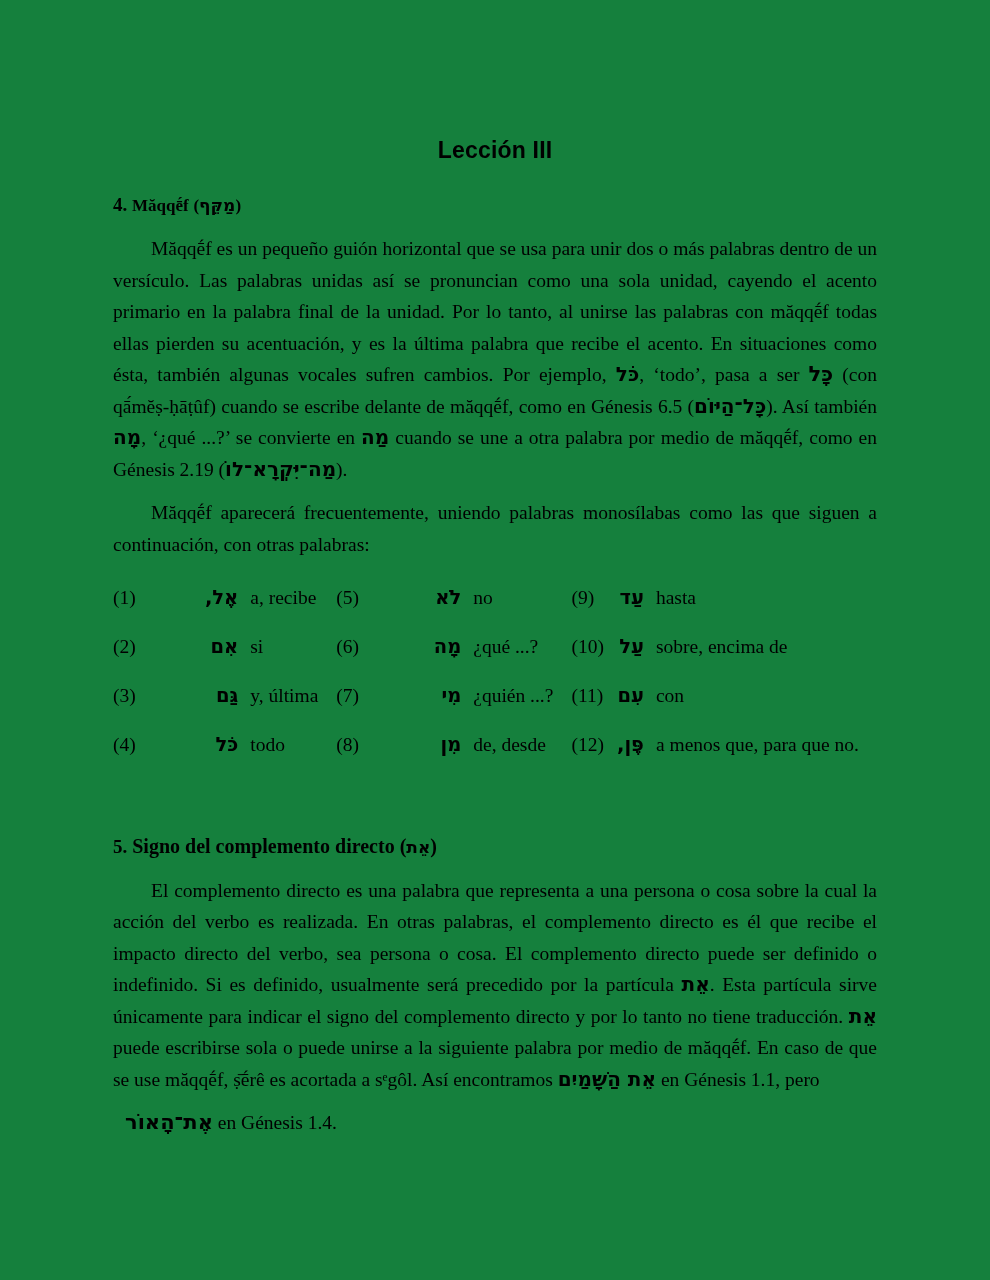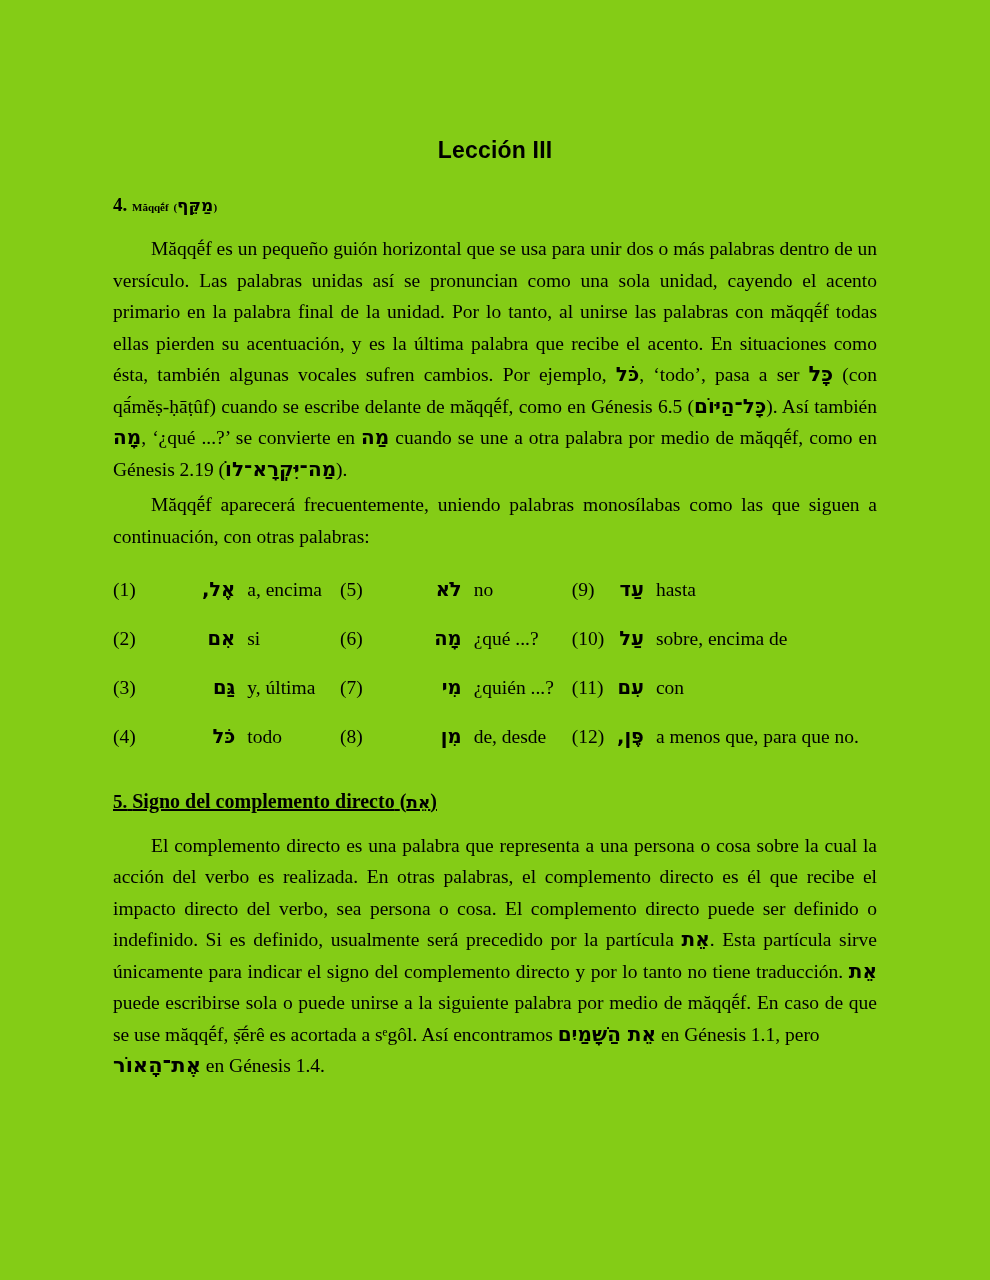--- a/index.html
+++ b/index.html
@@ -4,21 +4,21 @@
 <style>
   html, body {
     margin: 0;
     padding: 0;
     background: #ffffff;
   }
   .page {
     position: relative;
     width: 990px;
     height: 1280px;
-    background: #84cc16;
+    background: #15803d;
     font-family: "Liberation Serif", "DejaVu Serif", serif;
     color: #000000;
     overflow: hidden;
   }
   .content {
     position: absolute;
     left: 113px;
     top: 0;
     width: 764px;
   }
@@ -37,40 +37,40 @@
     font-weight: bold;
     font-size: 19px;
     margin-top: 31px;
     line-height: 1.2;
     white-space: nowrap;
   }
   .section-head .num {
     font-size: 19px;
   }
   .section-head .head-small {
-    font-size: 11px;
+    font-size: 17px;
   }
   .section-head .heb {
     font-size: 17px;
     text-align: right;
   }
 
   p.body {
     font-size: 19.5px;
     line-height: 31.5px;
     text-align: justify;
     text-justify: inter-word;
     margin: 0;
     text-indent: 38px;
   }
   p.body.first {
     margin-top: 16px;
   }
   p.body.tight {
-    margin-top: 4px;
+    margin-top: 12px;
   }
 
   .heb {
     font-family: "DejaVu Sans", "Liberation Sans", sans-serif;
     direction: rtl;
     unicode-bidi: isolate;
     font-size: 20px;
     font-weight: bold;
   }
   .heb-lg {
@@ -103,29 +103,28 @@
     width: 58px;
     margin-left: 28px;
   }
   .wl-def {
     padding-right: 18px !important;
   }
   .col-a { width: 232px; }
   .col-b { width: 246px; }
 
   .section-head.s5 {
-    margin-top: 15px;
+    margin-top: 52px;
     font-size: 20px;
-    text-decoration: underline;
   }
 
   .last-line {
     font-size: 19.5px;
     line-height: 31.5px;
-    margin: 0;
+    margin: 12px;
     text-indent: 0;
     text-align: left;
   }
 </style>
 </head>
 <body>
 
 <div class="page">
   <div class="content">
 
@@ -139,21 +138,21 @@
 
     <p class="body first"><span>Măqqḗf es un pequeño guión horizontal que se usa para unir dos o más palabras dentro de un versículo. Las palabras unidas así se pronuncian como una sola unidad, cayendo el acento primario en la palabra final de la unidad. Por lo tanto, al unirse las palabras con măqqḗf todas ellas pierden su acentuación, y es la última palabra que recibe el acento. En situaciones como ésta, también algunas vocales sufren cambios. Por ejemplo, </span><span class="heb">כֹּל</span><span>, ‘todo’, pasa a ser </span><span class="heb-lg">כָּל</span><span> (con qā́mĕṣ-ḥāṭûf) cuando se escribe delante de măqqḗf, como en Génesis 6.5 (</span><span class="heb">כָּל־הַיּוֹם</span><span>). Así también </span><span class="heb">מָה</span><span>, ‘¿qué ...?’ se convierte en </span><span class="heb">מַה</span><span> cuando se une a otra palabra por medio de măqqḗf, como en Génesis 2.19 (</span><span class="heb">מַה־יִּקְרָא־לוֹ</span><span>).</span></p>
 
     <p class="body tight">Măqqḗf aparecerá frecuentemente, uniendo palabras monosílabas como las que siguen a continuación, con otras palabras:</p>
 
     <table class="wordlist">
       <tbody>
         <tr>
           <td class="wl-num col-a">(1)</td>
           <td class="wl-heb heb">אֶל,</td>
-          <td class="wl-def">a, encima</td>
+          <td class="wl-def">a, recibe</td>
 
           <td class="wl-num col-b">(5)</td>
           <td class="wl-heb heb">לֹא</td>
           <td class="wl-def">no</td>
 
           <td class="wl-num">(9)</td>
           <td class="wl-heb heb">עַד</td>
           <td class="wl-def">hasta</td>
         </tr>
 

